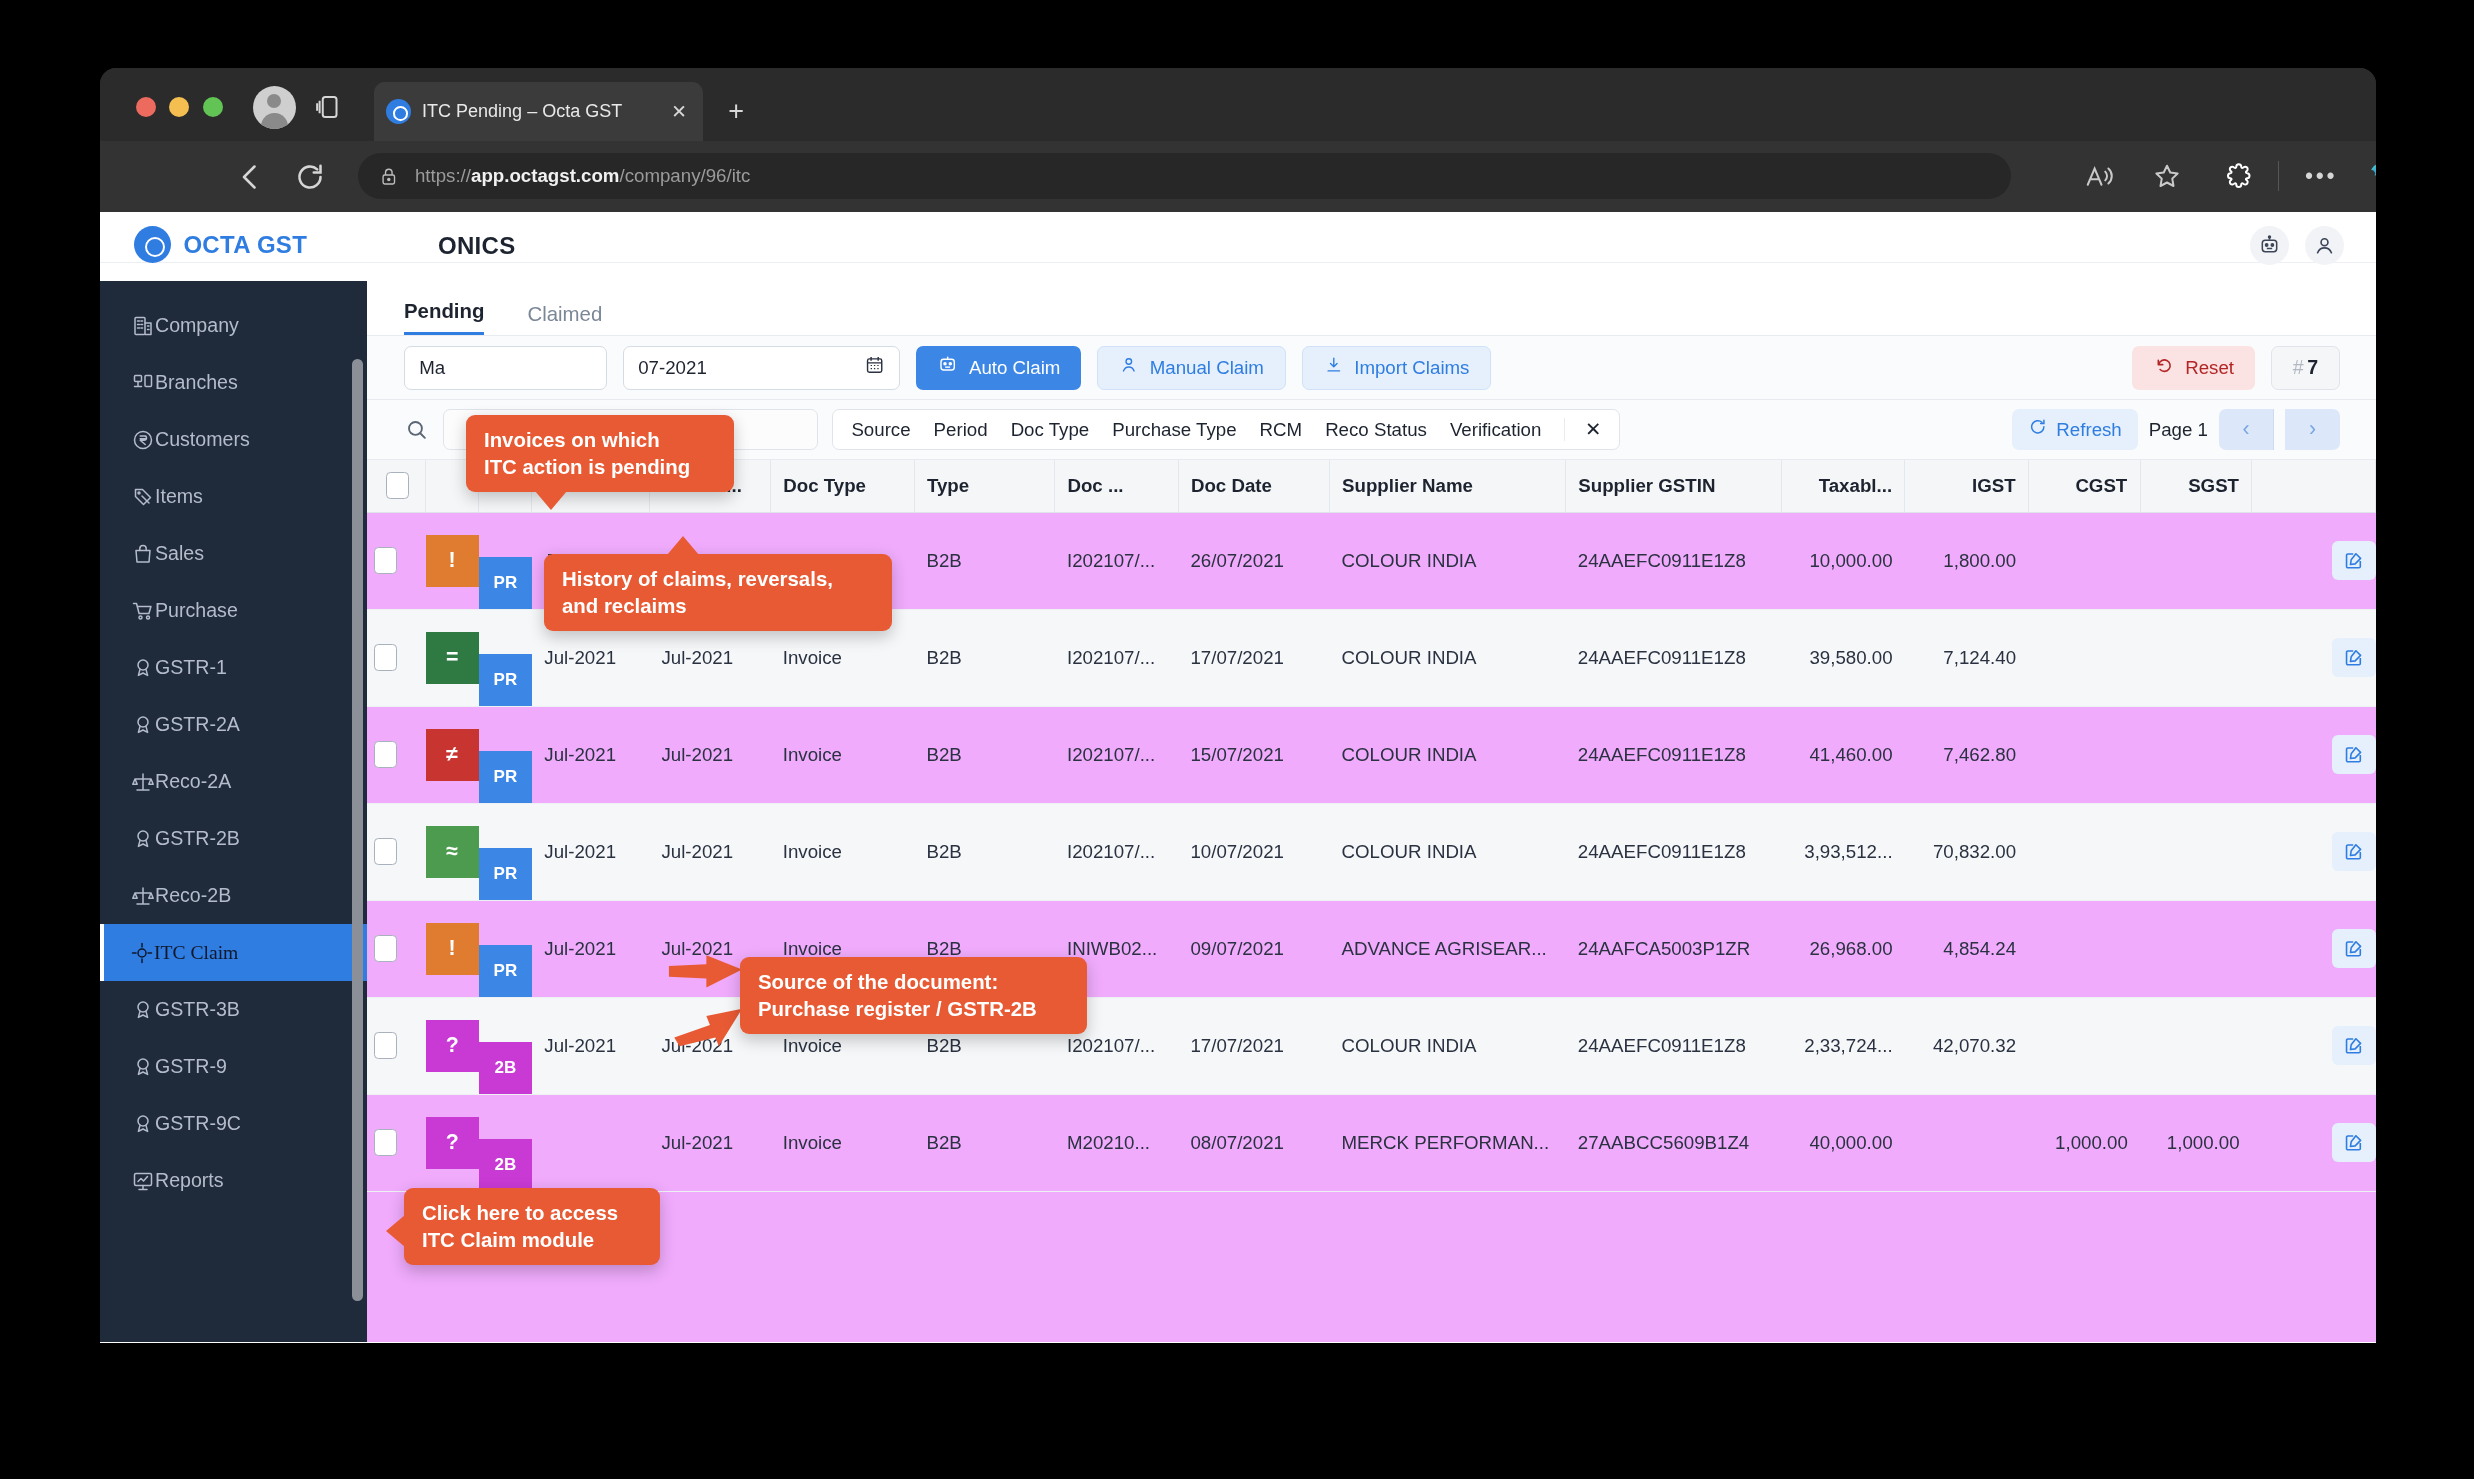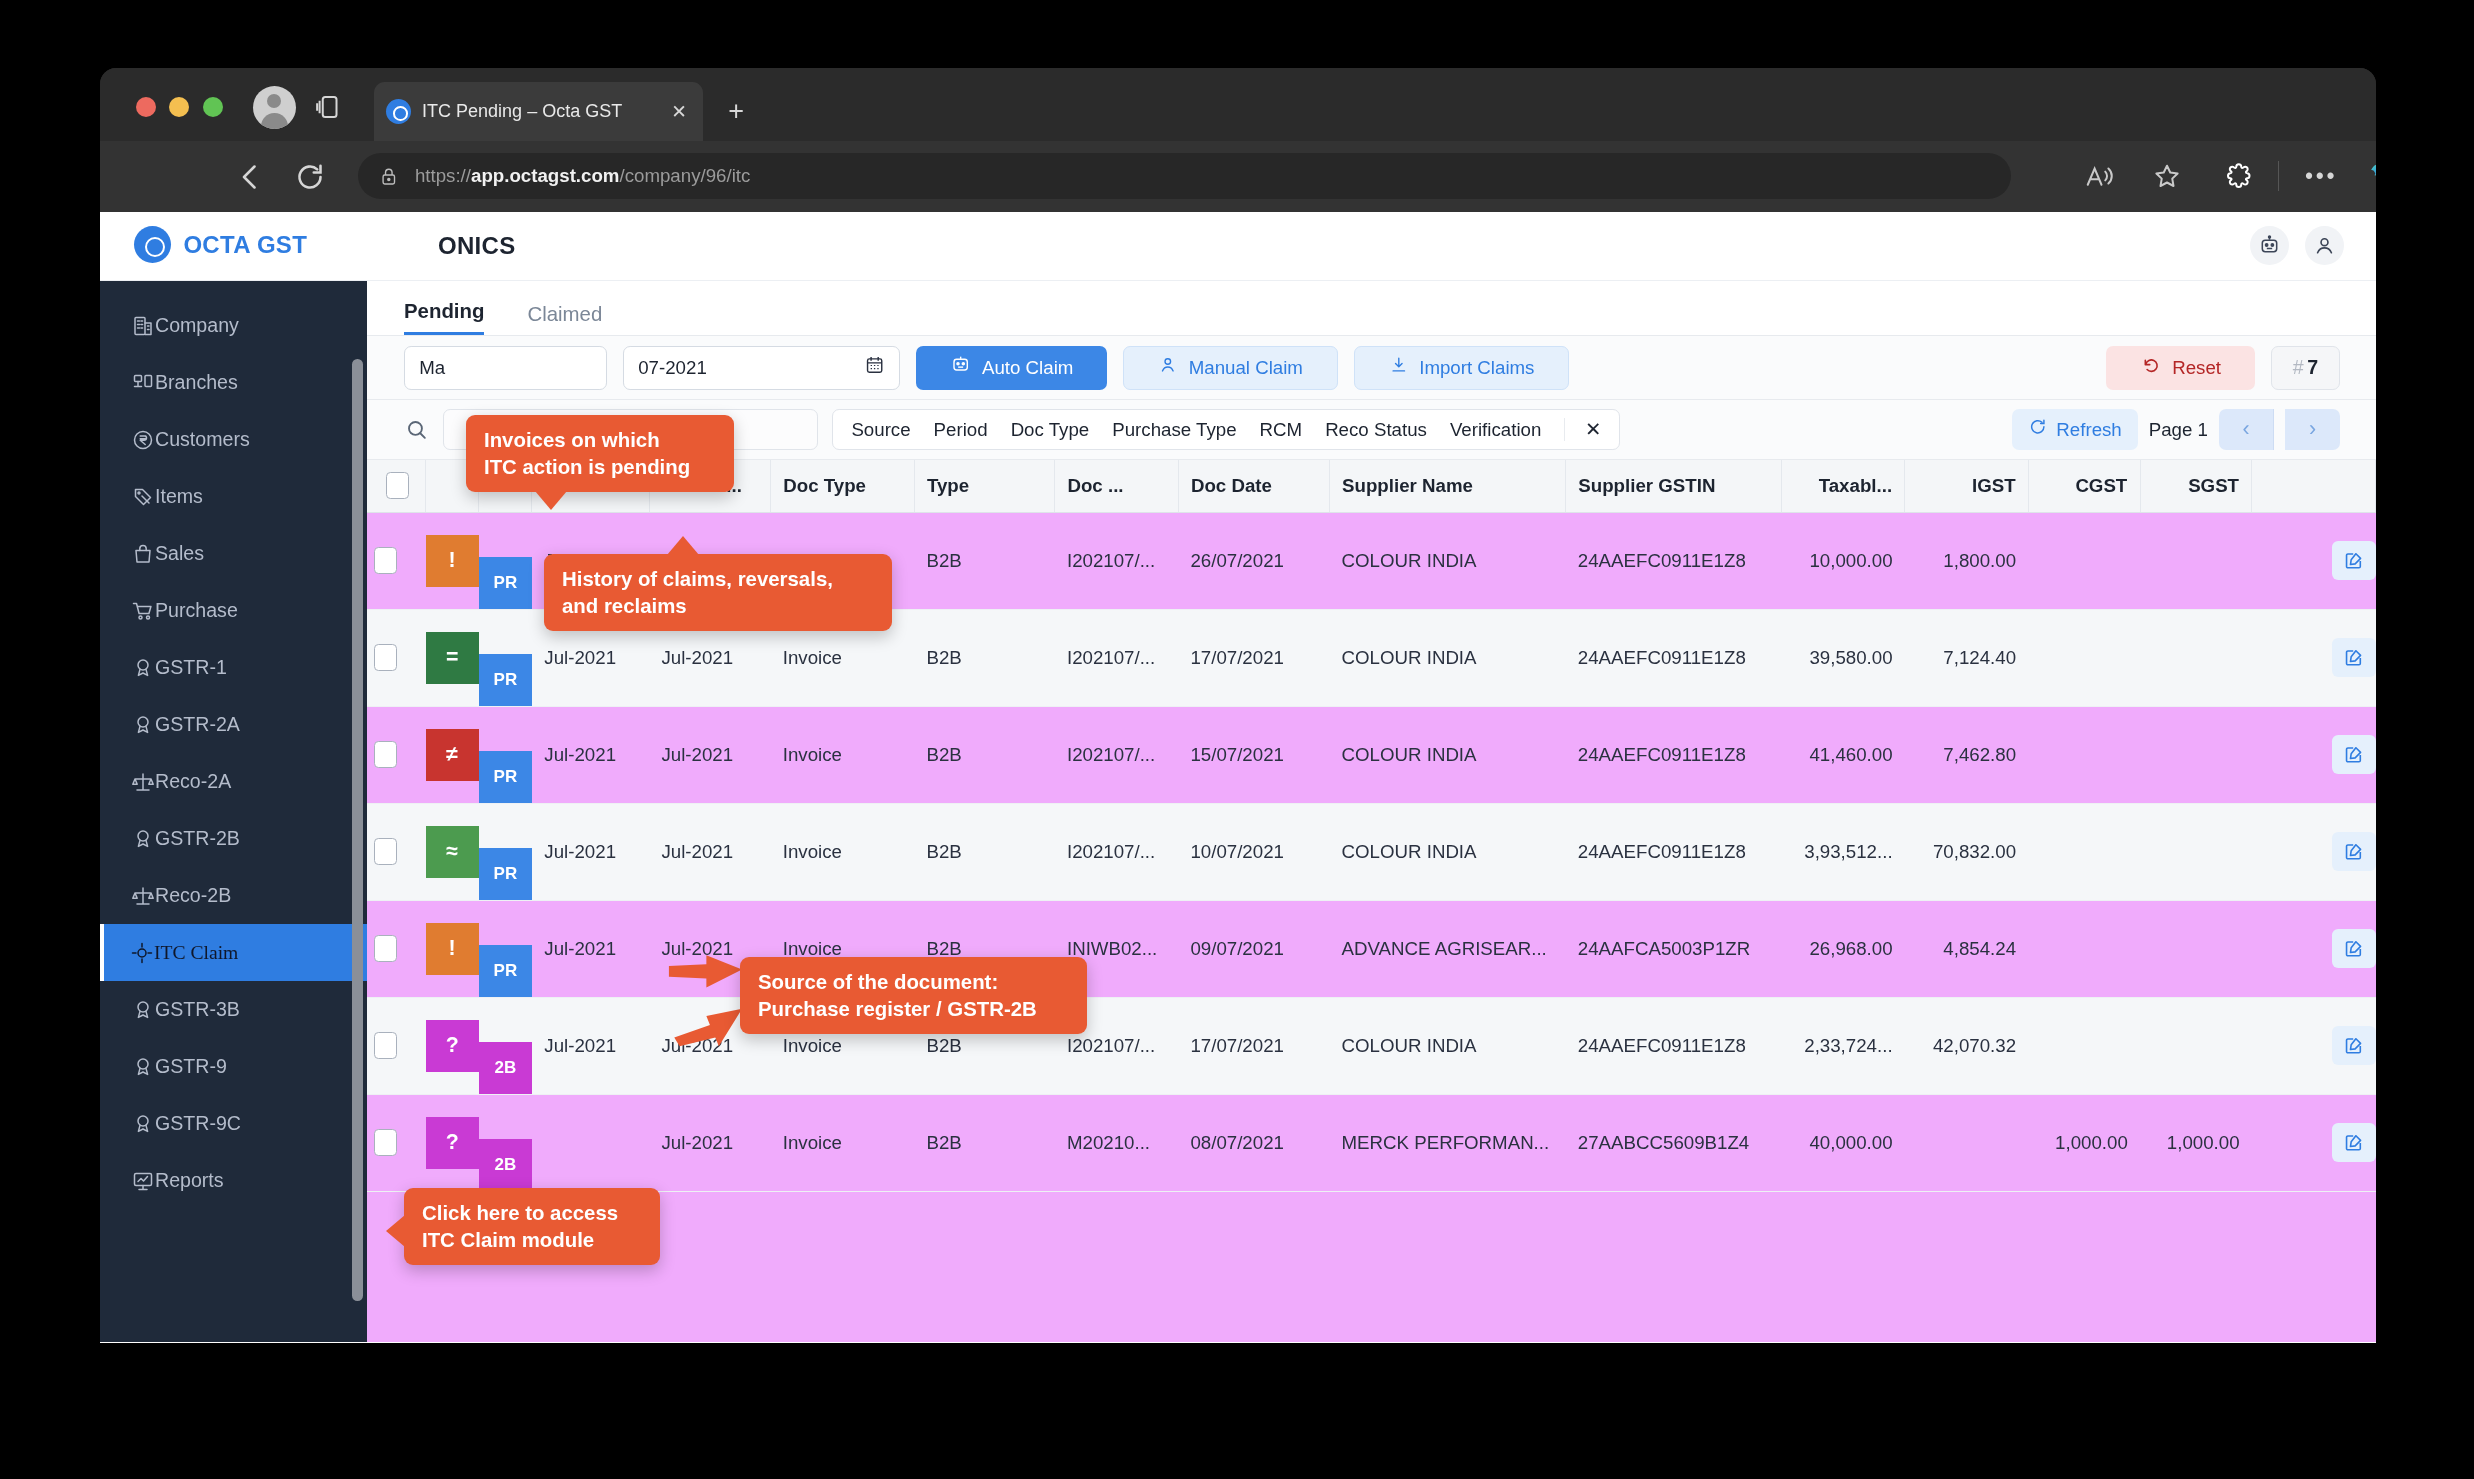--- a/index.html
+++ b/index.html
@@ -140,21 +140,21 @@
   #page {
     position: absolute; left: 0; top: 144px;
     width: 2276px; height: 1131px;
     background: #ffffff;
     overflow: hidden;
   }
 
   
   #app-header {
     position: relative;
-    height: 69px;
+    height: 51px;
     background: #fff;
     border-bottom: 0.9px solid #eceff3;
   }
   #brand {
     position: absolute; left: 34px; top: 14.2px;
     display: flex; align-items: center; gap: 12.4px;
   }
   #brand-mark {
     width: 37px; height: 37px; border-radius: 50%;
     background: #2f7de1; position: relative; flex: none;
@@ -253,21 +253,21 @@
   #period-field {
     height: 44px; width: 277px;
     border: 0.9px solid #d5dbe3; border-radius: 7.1px;
     background: #fff; display: flex; align-items: center;
     justify-content: space-between;
     padding: 0 14.2px; font-size: 18.7px; color: #1d2430;
   }
   .tb-btn {
     height: 44px; border-radius: 7.1px;
     display: flex; align-items: center; gap: 10.7px;
-    padding: 0 34px; font-size: 18.7px;
+    padding: 0 21px; font-size: 18.7px;
   }
   #auto-claim-button { background: #3c87e6; color: #fff; }
   #manual-claim-button, #import-claims-button {
     background: #e5f0fc; color: #2f7de1; border: 0.9px solid #cfe2f8;
   }
   #reset-button {
     background: #fbe3e3; color: #b42626;
     margin-left: auto;
   }
   #count-badge {

